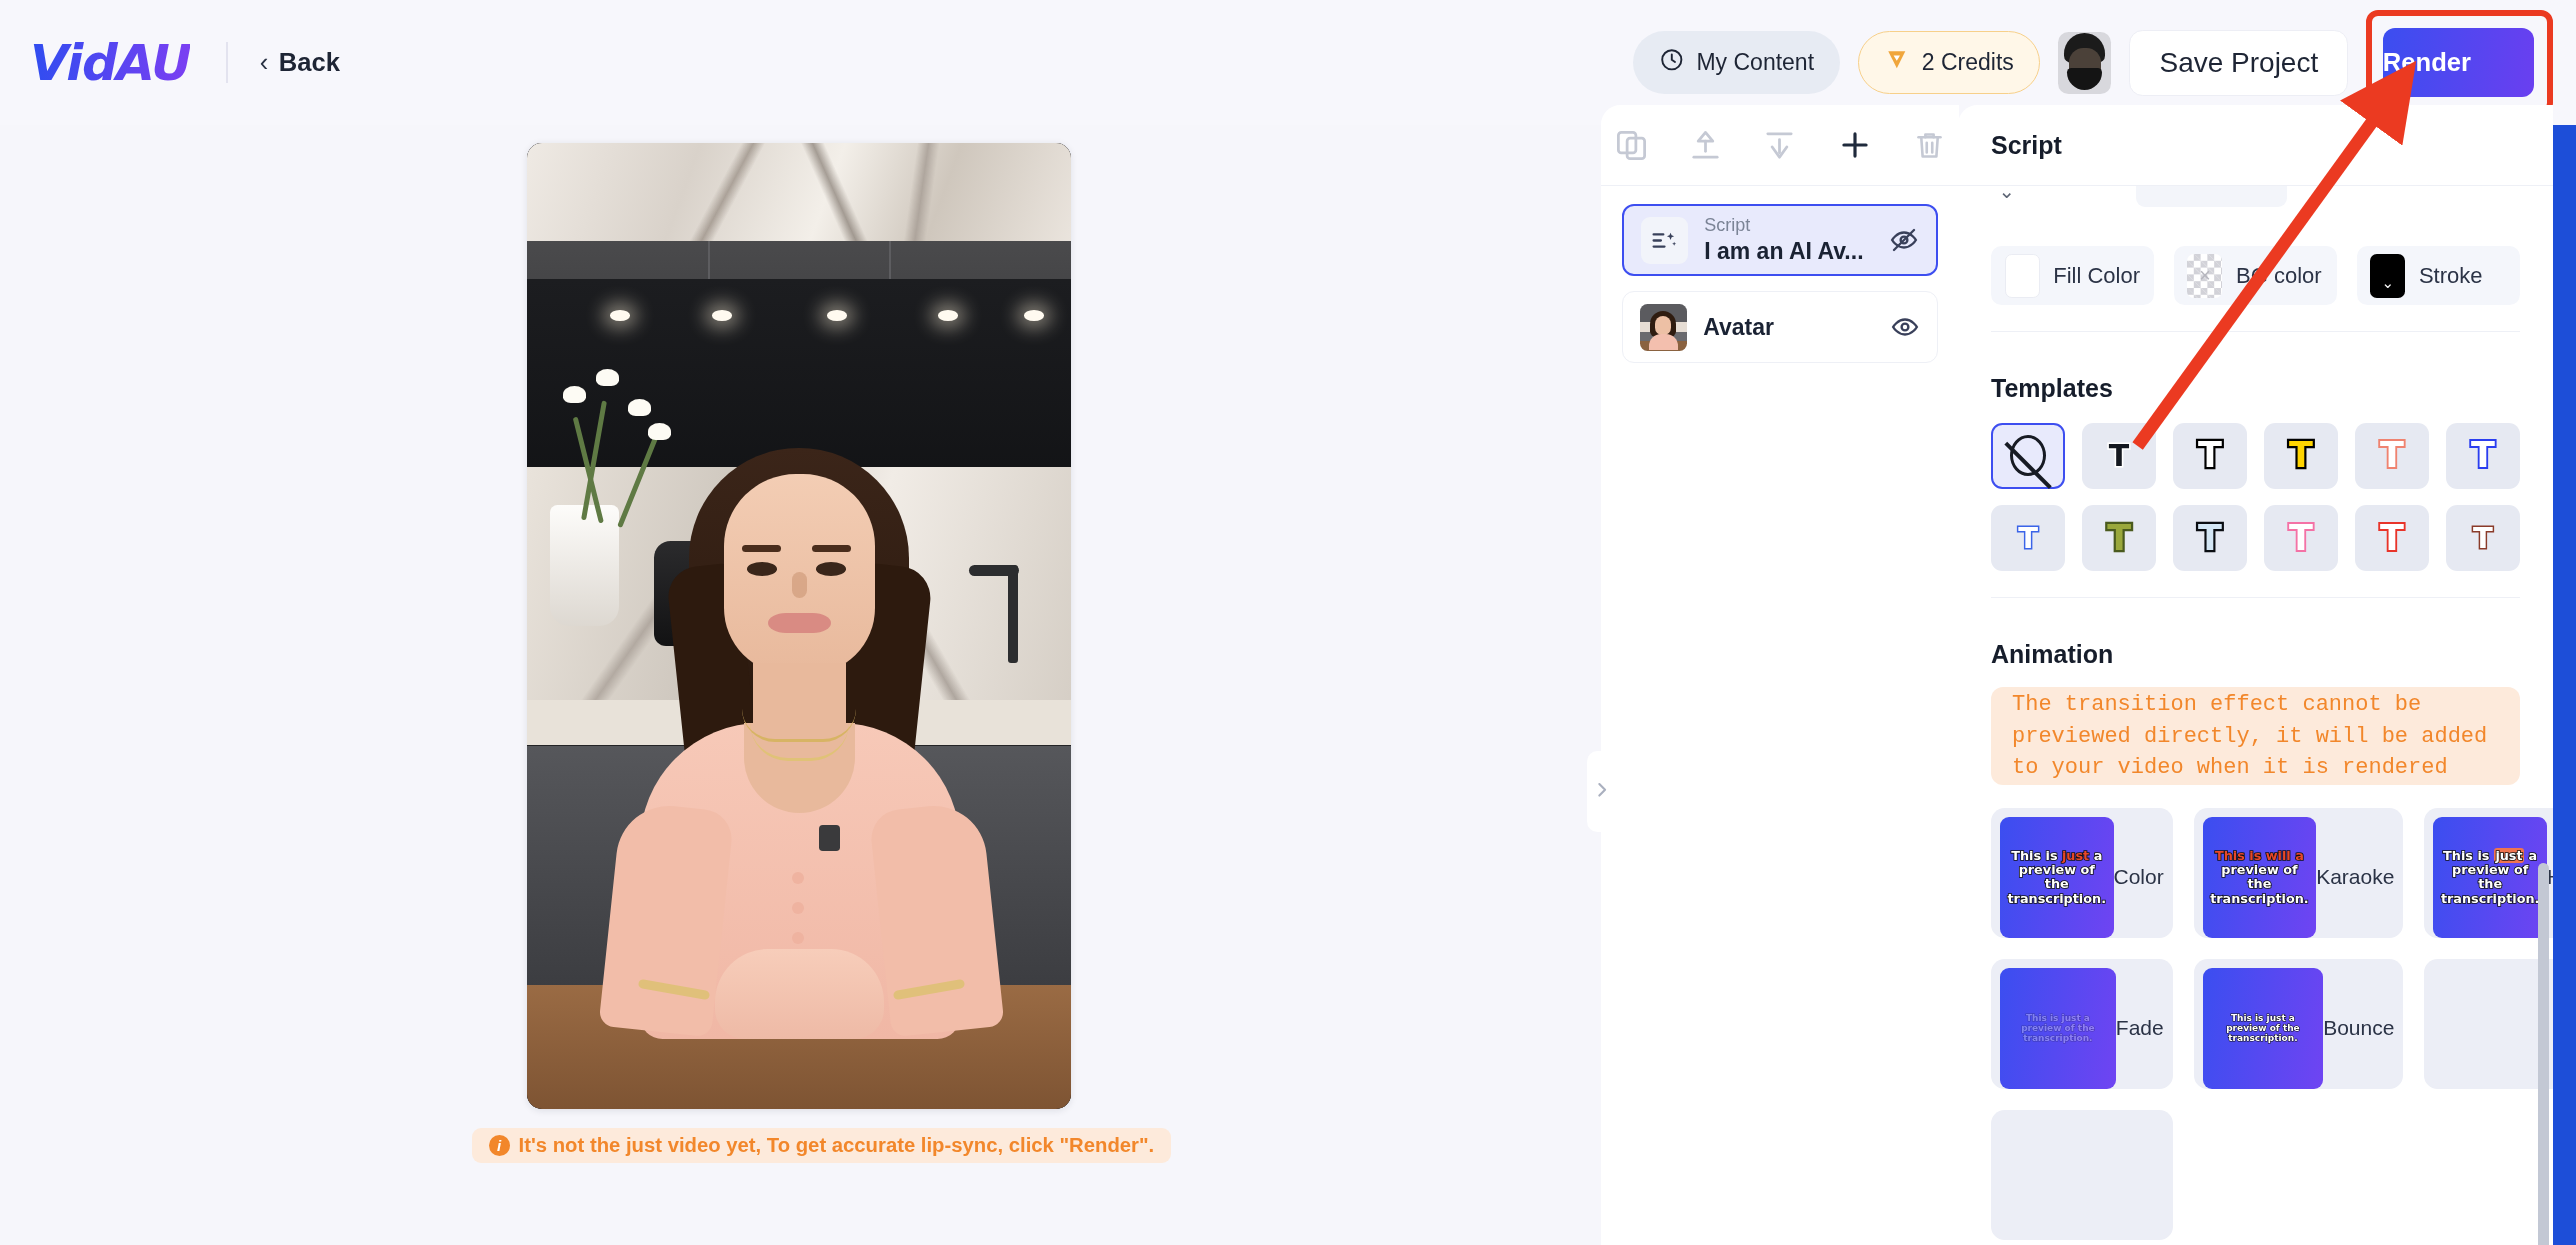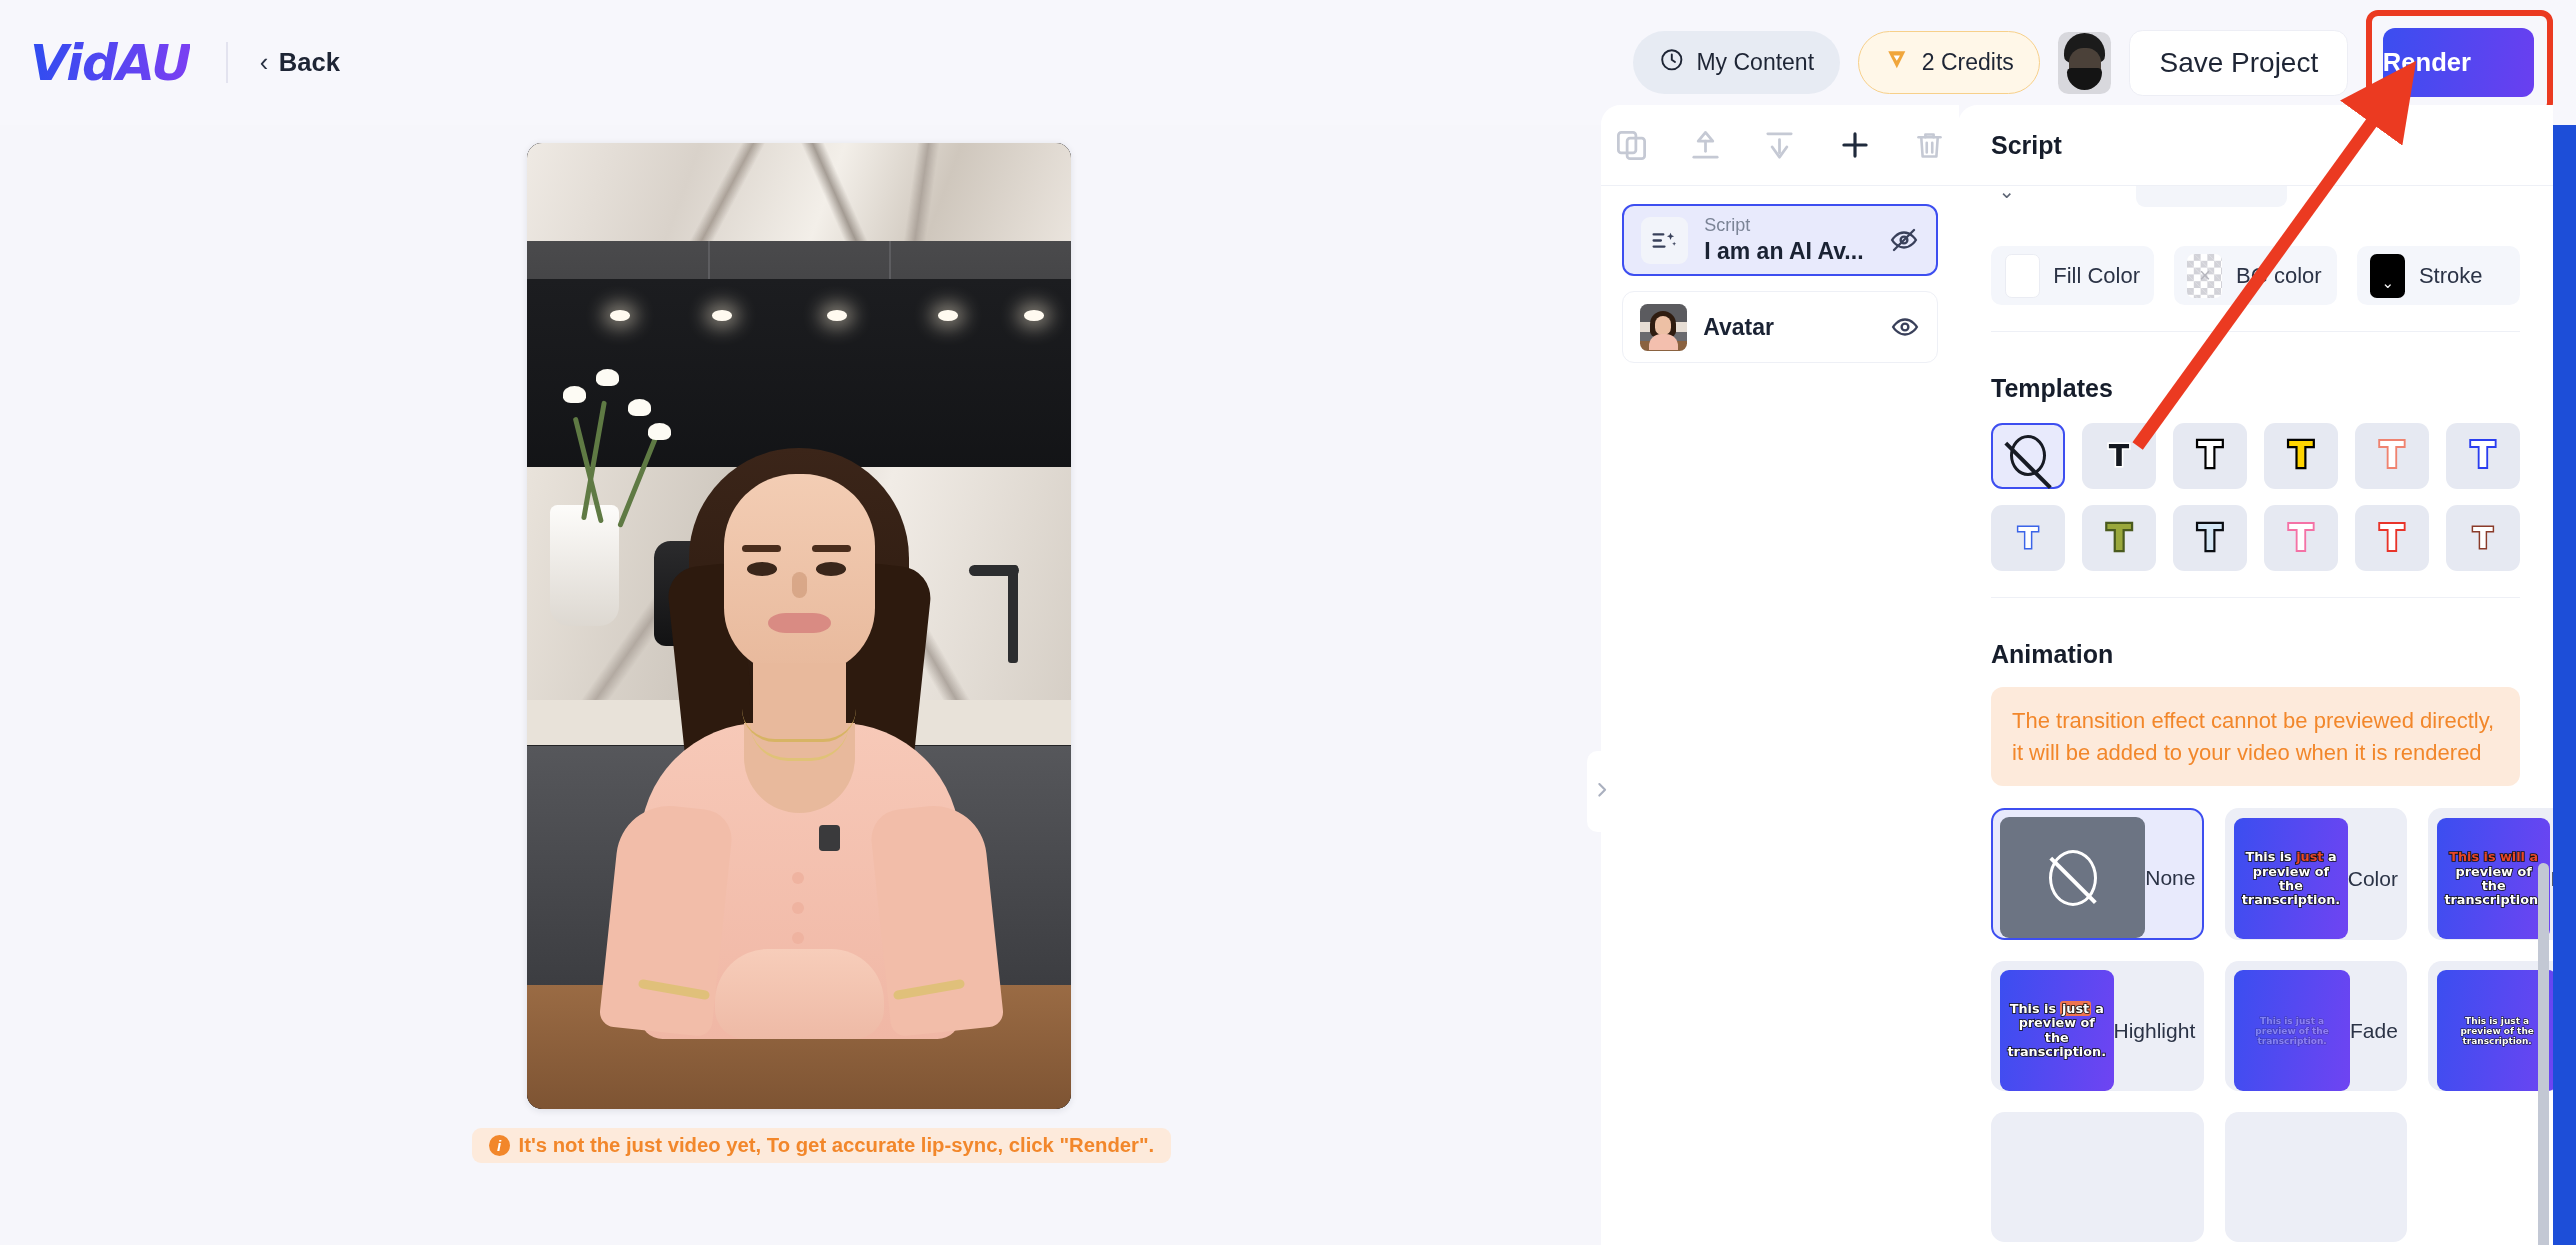--- a/index.html
+++ b/index.html
@@ -248,21 +248,21 @@
   .tpl-grid { display: grid; grid-template-columns: repeat(6, 1fr); gap: 16.6px; margin-top: 19.6px; }
   .tpl-cell {
     height: 66px; background: #e6e9f2; border-radius: 11.3px;
     display: flex; align-items: center; justify-content: center; cursor: pointer;
   }
   .tpl-cell.sel { background: #e8eafc; border: 2.3px solid #3d4ef0; }
   .tpl-T { font-size: 35px; font-weight: 900; line-height: 1; font-family: "DejaVu Sans", sans-serif; }
 
   .anim-note {
     margin-top: 18px; background: #fdeadb; border-radius: 12px;
-    padding: 18px 21px; color: #f2872b; font-size: 22px; line-height: 1.42;
+    padding: 2px 21px; color: #f2872b; font-size: 22px; line-height: 1.42; font-family: Liberation Mono, monospace;
   }
   .anim-grid { display: grid; grid-template-columns: repeat(3,1fr); gap: 21px; margin-top: 22.6px; }
   .anim-card {
     background: #eceef6; border-radius: 13.6px; padding: 9px 9px 0 9px;
     display: flex; flex-direction: row; align-items: center; cursor: pointer;
   }
   .anim-card.sel { background: #e8eafc; border: 2.3px solid #3d4ef0; padding: 6.8px 6.8px 0 6.8px; }
   .anim-thumb {
     width: 100%; height: 121px; border-radius: 9px; overflow: hidden;
     background: linear-gradient(100deg,#3b4ef0 0%,#6f44f2 100%);
@@ -563,26 +563,20 @@
           <span class="tpl-T" style="color:#fff;-webkit-text-stroke:3px #8a3b2a;paint-order:stroke fill;font-size:29px">T</span>
         </div>
       </div>
 
       <div class="divider"></div>
 
       <div class="sect-title">Animation</div>
       <div class="anim-note">The transition effect cannot be previewed directly, it will be added to your video when it is rendered</div>
 
       <div class="anim-grid">
-        <div class="anim-card sel">
-          <div class="anim-thumb none">
-            <span class="ban-circle"></span>
-          </div>
-          <div class="anim-label">None</div>
-        </div>
 
         <div class="anim-card">
           <div class="anim-thumb">
             <div class="thumb-text">
               This is <span class="or-word">just</span> a preview of the transcription.
             </div>
           </div>
           <div class="anim-label">Color</div>
         </div>
 

